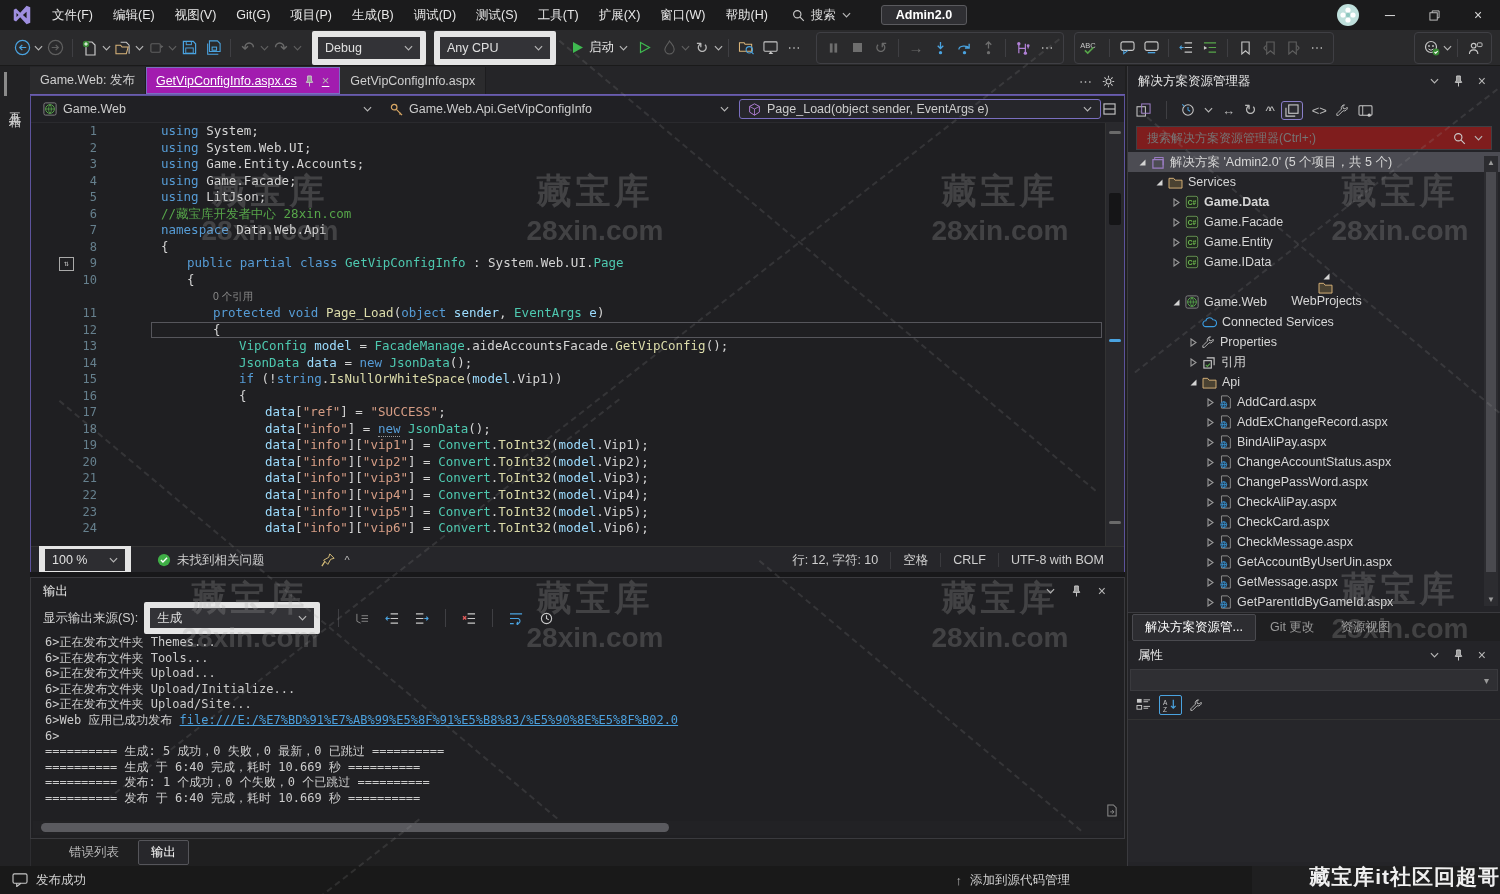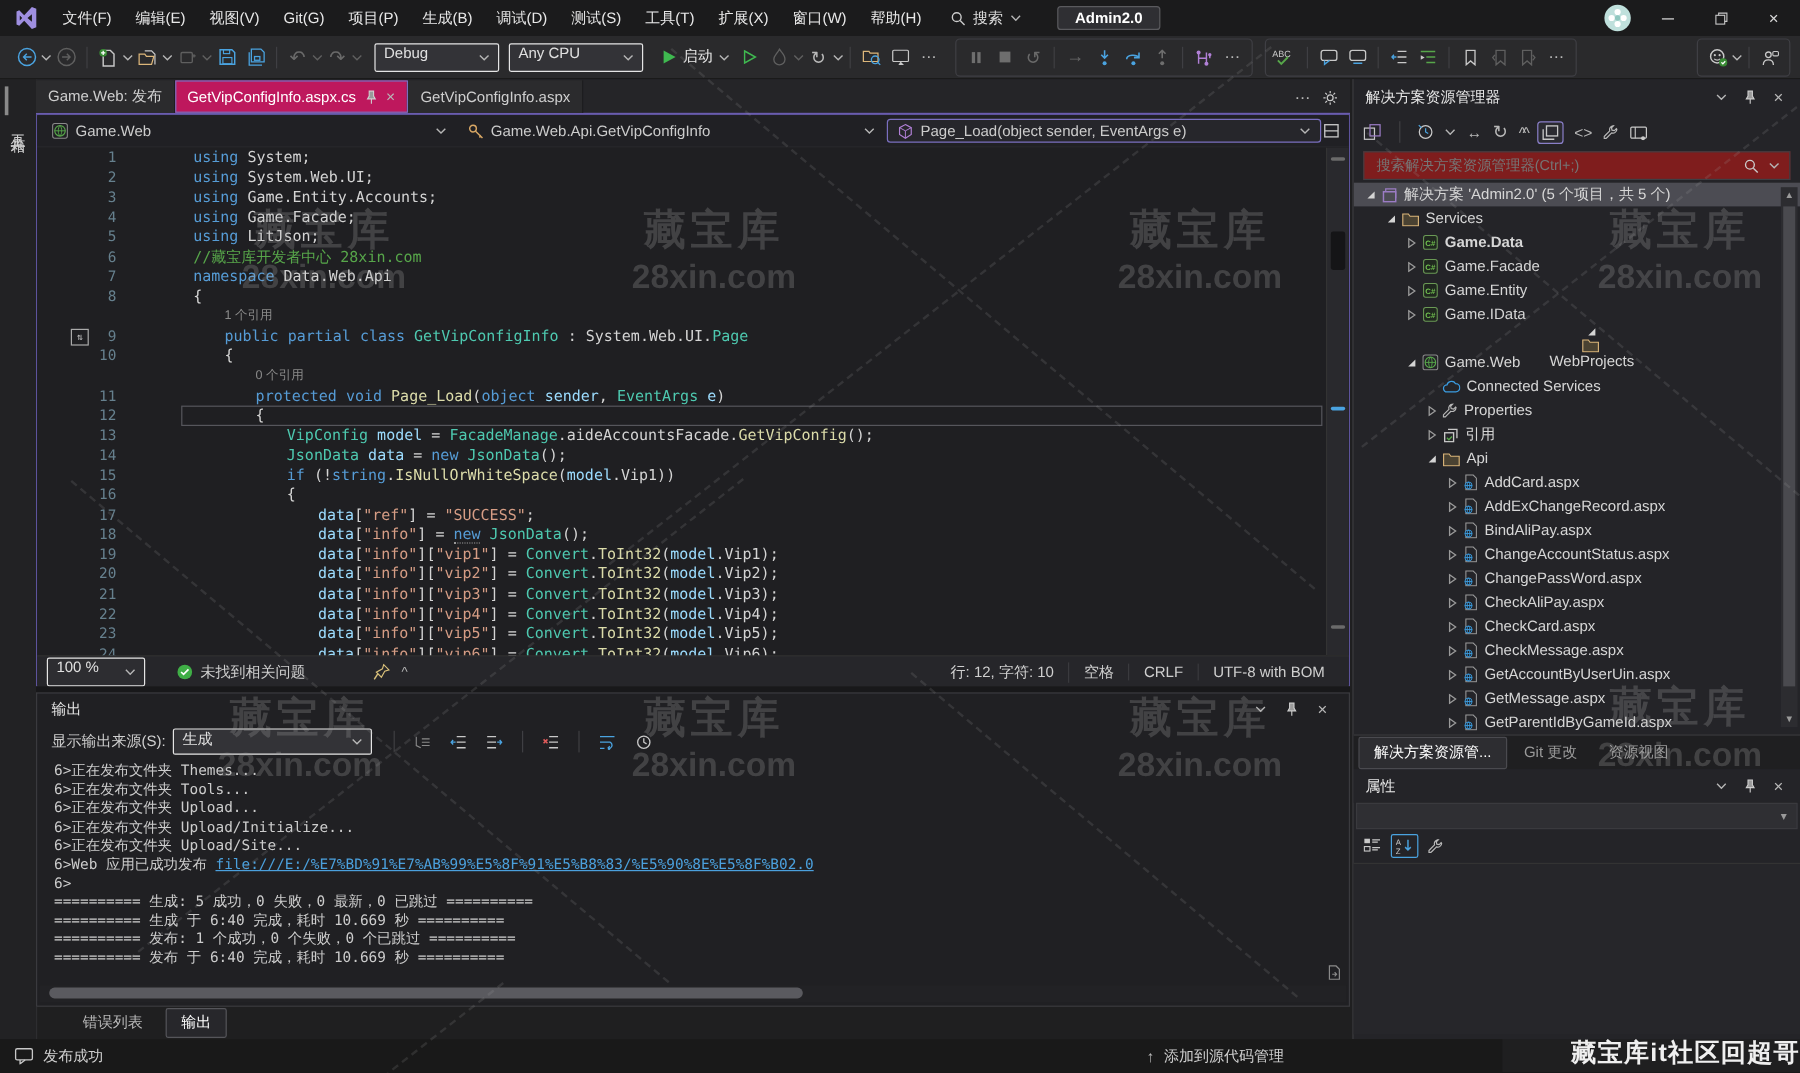--- a/index.html
+++ b/index.html
@@ -16,33 +16,33 @@
   .menu-item{padding:0 10px;height:30px;line-height:30px;color:#e8e8e8;cursor:default;}
   .tb-search{display:flex;align-items:center;gap:6px;margin-left:14px;color:#dcdcdc;}
   .sol-badge{margin-left:30px;padding:2px 14px;background:#2f2f33;border:1px solid #5a5a5e;border-radius:3px;
              color:#fff;font-weight:bold;}
   .win-btns{margin-left:auto;display:flex;align-items:center;}
   .win-btn{width:44px;height:30px;display:flex;align-items:center;justify-content:center;color:#d8d8d8;font-size:14px;}
   
   .toolbar{left:0;top:30px;width:1500px;height:36px;background:#2a2a2c;border-bottom:1px solid #1a1a1a;
            display:flex;align-items:center;padding-left:10px;box-sizing:border-box;}
   .tbtn{display:inline-flex;align-items:center;justify-content:center;min-width:22px;height:26px;border-radius:3px;margin:0 1px;}
-  .combo{display:flex;justify-content:space-between;background:#333337;border:1px solid #e5e5e5;
+  .combo{display:flex;align-items:center;justify-content:space-between;background:#333337;border:6px solid #e5e5e5;
          border-radius:2px;height:22px;padding:0 7px;color:#e0e0e0;gap:10px;}
   .grpbox{display:flex;align-items:center;border:1px solid #3f3f44;border-radius:4px;height:30px;padding:0 4px;margin-left:10px;}
   
   .rail{left:0;top:66px;width:30px;height:800px;background:#222224;border-right:1px solid #2d2d30;}
   .rail-grip{position:absolute;left:4px;top:6px;width:3px;height:24px;background:#8a8a8a;}
   .rail-tab{position:absolute;left:6px;top:36px;writing-mode:vertical-rl;color:#cfcfcf;letter-spacing:2px;font-size:12.5px;}
   
   .tabsrow{left:30px;top:66px;width:1095px;height:29px;background:#252528;display:flex;align-items:flex-end;
            border-bottom:1px solid #6a5cae;box-sizing:border-box;}
   .etab{height:27px;display:flex;align-items:center;padding:0 10px;color:#cfcfcf;background:#2b2b2d;
         border-right:1px solid #1d1d1f;gap:7px;}
-  .etab.active{background:#be185d;outline:1px solid #7a6fc0;outline-offset:-1px;color:#fff;}
+  .etab.active{background:#a21caf;outline:1px solid #7a6fc0;outline-offset:-1px;color:#fff;text-decoration:underline;}
   .tabs-right{margin-left:auto;display:flex;align-items:center;gap:10px;padding-right:10px;padding-bottom:5px;}
   .editor-group{left:30px;top:95px;width:1095px;height:477px;border:1px solid #5d539c;box-sizing:border-box;background:#1f1f22;}
   .crumbs{height:26px;background:#202024;display:flex;align-items:center;border-bottom:1px solid #2a2a2e;padding-left:4px;}
   .crumb{display:flex;align-items:center;gap:6px;padding:2px 8px;color:#cccccc;margin-right:2px;border-radius:3px;}
   .crumb .cv{color:#9a9a9a;margin-left:14px;}
   .crumb.focused{border:1px solid #7a6fc0;background:#26262b;}
   .codearea{position:relative;height:423px;overflow:hidden;background:#1f1f22;}
   .code-row{position:relative;height:16.55px;line-height:16.55px;white-space:pre;
             font-family:"DejaVu Sans Mono","Liberation Mono",monospace;font-size:12.5px;}
   .code-row .ln{position:absolute;left:18px;width:48px;text-align:right;color:#66808e;font-size:12px;
@@ -589,21 +589,20 @@
       </div>
     <div class="codearea" id="codearea">
       <div class="code-row"><span class="ln">1</span><span class="ctext" style="margin-left: 130px;"><span class="kw">using</span><span class="pl"> System;</span></span></div>
         <div class="code-row"><span class="ln">2</span><span class="ctext" style="margin-left: 130px;"><span class="kw">using</span><span class="pl"> System.Web.UI;</span></span></div>
         <div class="code-row"><span class="ln">3</span><span class="ctext" style="margin-left: 130px;"><span class="kw">using</span><span class="pl"> Game.Entity.Accounts;</span></span></div>
         <div class="code-row"><span class="ln">4</span><span class="ctext" style="margin-left: 130px;"><span class="kw">using</span><span class="pl"> Game.Facade;</span></span></div>
         <div class="code-row"><span class="ln">5</span><span class="ctext" style="margin-left: 130px;"><span class="kw">using</span><span class="pl"> LitJson;</span></span></div>
         <div class="code-row"><span class="ln">6</span><span class="ctext" style="margin-left: 130px;"><span class="cm">//藏宝库开发者中心 28xin.com</span></span></div>
         <div class="code-row"><span class="ln">7</span><span class="ctext" style="margin-left: 130px;"><span class="kw">namespace</span><span class="pl"> Data.Web.Api</span></span></div>
         <div class="code-row"><span class="ln">8</span><span class="ctext" style="margin-left: 130px;"><span class="pl">{</span></span></div>
-        <div class="code-row lens"><span class="ctext" style="margin-left: 156px;">1 个引用</span></div>
         <div class="code-row"><span class="ln">9</span><span class="ctext" style="margin-left: 156px;"><span class="kw">public</span><span class="pl"> </span><span class="kw">partial</span><span class="pl"> </span><span class="kw">class</span><span class="pl"> </span><span class="ty">GetVipConfigInfo</span><span class="pl"> : System.Web.UI.</span><span class="ty">Page</span></span><span class="gutter-glyph">⇅</span></div>
         <div class="code-row"><span class="ln">10</span><span class="ctext" style="margin-left: 156px;"><span class="pl">{</span></span></div>
         <div class="code-row lens"><span class="ctext" style="margin-left: 182px;">0 个引用</span></div>
         <div class="code-row"><span class="ln">11</span><span class="ctext" style="margin-left: 182px;"><span class="kw">protected</span><span class="pl"> </span><span class="kw">void</span><span class="pl"> </span><span class="me">Page_Load</span><span class="pl">(</span><span class="kw">object</span><span class="pl"> </span><span class="lo">sender</span><span class="pl">, </span><span class="ty">EventArgs</span><span class="pl"> </span><span class="lo">e</span><span class="pl">)</span></span></div>
         <div class="code-row cur"><span class="ln">12</span><span class="ctext" style="margin-left: 182px;"><span class="pl">{</span></span></div>
         <div class="code-row"><span class="ln">13</span><span class="ctext" style="margin-left: 208px;"><span class="ty">VipConfig</span><span class="pl"> </span><span class="lo">model</span><span class="pl"> = </span><span class="ty">FacadeManage</span><span class="pl">.aideAccountsFacade.</span><span class="me">GetVipConfig</span><span class="pl">();</span></span></div>
         <div class="code-row"><span class="ln">14</span><span class="ctext" style="margin-left: 208px;"><span class="ty">JsonData</span><span class="pl"> </span><span class="lo">data</span><span class="pl"> = </span><span class="kw">new</span><span class="pl"> </span><span class="ty">JsonData</span><span class="pl">();</span></span></div>
         <div class="code-row"><span class="ln">15</span><span class="ctext" style="margin-left: 208px;"><span class="kw">if</span><span class="pl"> (!</span><span class="kw">string</span><span class="pl">.</span><span class="me">IsNullOrWhiteSpace</span><span class="pl">(</span><span class="lo">model</span><span class="pl">.Vip1))</span></span></div>
         <div class="code-row"><span class="ln">16</span><span class="ctext" style="margin-left: 208px;"><span class="pl">{</span></span></div>
         <div class="code-row"><span class="ln">17</span><span class="ctext" style="margin-left: 234px;"><span class="lo">data</span><span class="pl">[</span><span class="st">"ref"</span><span class="pl">] = </span><span class="st">"SUCCESS"</span><span class="pl">;</span></span></div>

